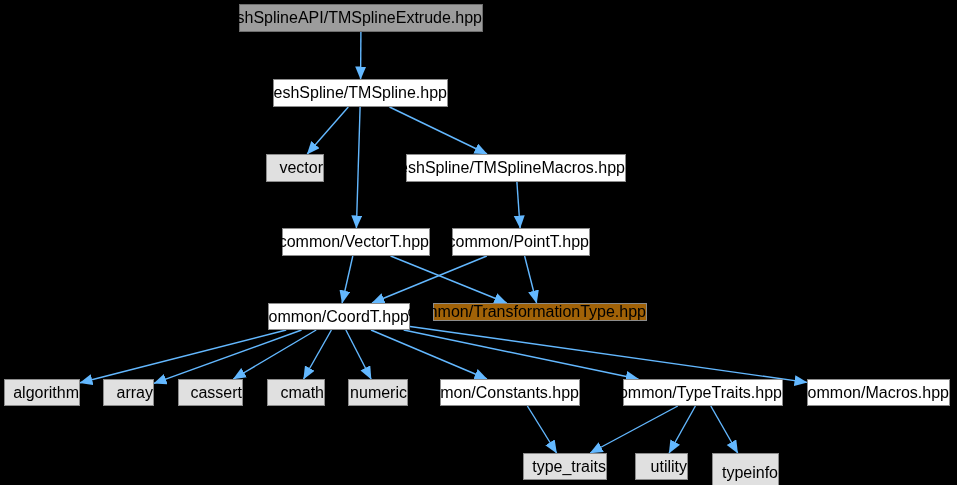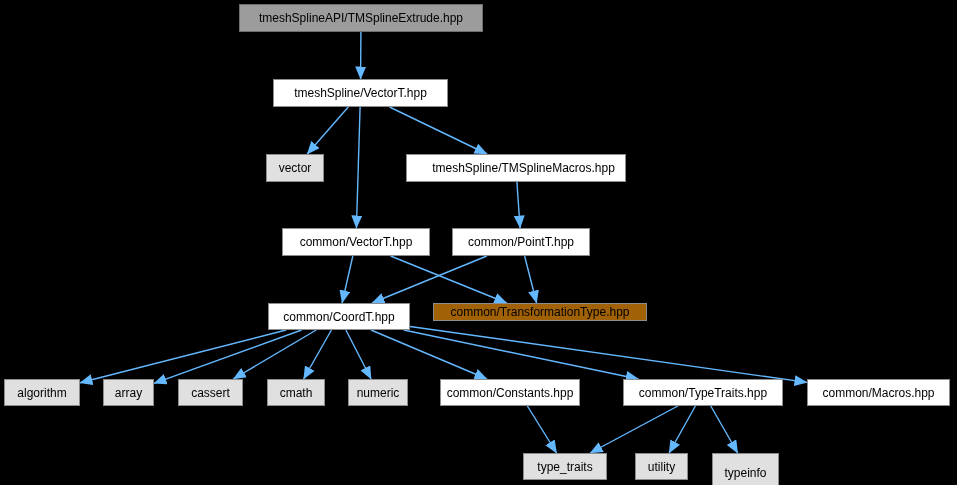--- a/index.html
+++ b/index.html
@@ -20,22 +20,22 @@
     left: 0; top: 0;
     width: 957px;
     height: 485px;
     pointer-events: none;
   }
   .graph-node {
     position: absolute;
     box-sizing: border-box;
     display: flex;
     align-items: center;
-    justify-content: center;
-    font-size: 12px;
+    justify-content: flex-end;
+    font-size: 16px;
     line-height: 1;
     white-space: nowrap;
     cursor: pointer;
     border-style: solid;
     border-width: 1.5px;
   }
   .graph-node span {
     pointer-events: none;
   }
 </style>
@@ -69,21 +69,21 @@
       <line x1="527.4" y1="406.0" x2="556.6" y2="453.0" stroke="#63b8ff" stroke-width="1.4" marker-end="url(#arrowhead)"></line>
       <line x1="677.8" y1="406.0" x2="590.2" y2="453.0" stroke="#63b8ff" stroke-width="1.4" marker-end="url(#arrowhead)"></line>
       <line x1="695.4" y1="406.0" x2="669.1" y2="453.0" stroke="#63b8ff" stroke-width="1.4" marker-end="url(#arrowhead)"></line>
       <line x1="710.8" y1="406.0" x2="737.7" y2="453.0" stroke="#63b8ff" stroke-width="1.4" marker-end="url(#arrowhead)"></line>
     </svg>
   <div id="node-layer">
       <div class="graph-node" style="left: 239px; top: 4px; width: 244px; height: 28px; background: rgb(156, 156, 156); border-color: rgb(110, 110, 110); color: rgb(0, 0, 0);">
         <span>tmeshSplineAPI/TMSplineExtrude.hpp</span>
       </div>
       <div class="graph-node" style="left: 273px; top: 79px; width: 175px; height: 28px; background: rgb(255, 255, 255); border-color: rgb(140, 140, 140); color: rgb(0, 0, 0);">
-        <span>tmeshSpline/VectorT.hpp</span>
+        <span>tmeshSpline/TMSpline.hpp</span>
       </div>
       <div class="graph-node" style="left: 266px; top: 154px; width: 58px; height: 28px; background: rgb(224, 224, 224); border-color: rgb(140, 140, 140); color: rgb(0, 0, 0);">
         <span>vector</span>
       </div>
       <div class="graph-node" style="left: 406px; top: 154px; width: 220px; height: 28px; background: rgb(255, 255, 255); border-color: rgb(140, 140, 140); color: rgb(0, 0, 0); padding-left: 15px;">
         <span>tmeshSpline/TMSplineMacros.hpp</span>
       </div>
       <div class="graph-node" style="left: 282px; top: 228px; width: 148px; height: 28px; background: rgb(255, 255, 255); border-color: rgb(140, 140, 140); color: rgb(0, 0, 0);">
         <span>common/VectorT.hpp</span>
       </div>

